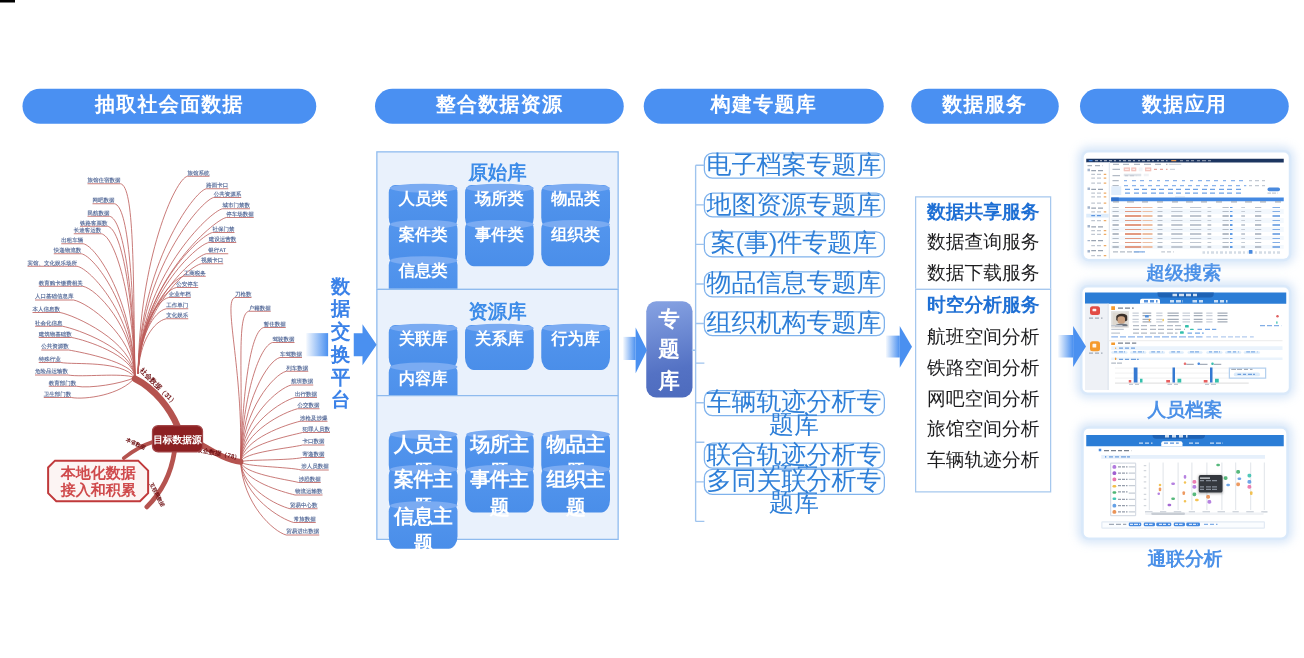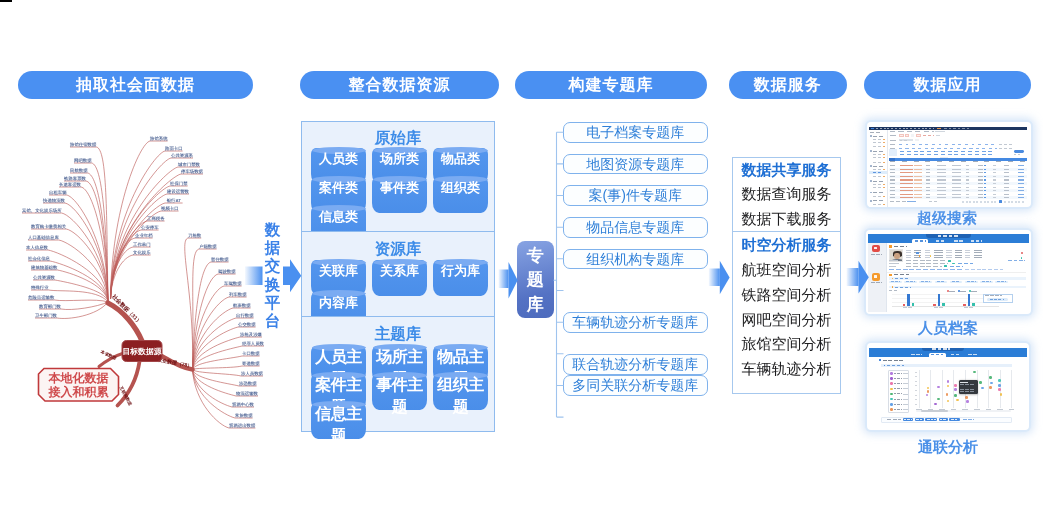--- a/index.html
+++ b/index.html
@@ -10,21 +10,21 @@
 color:#fff;font-weight:bold;font-size:16px;letter-spacing:1px;text-align:center;line-height:28px}
 .sec{position:absolute;left:301px;width:194px;background:#e9f1fc;border:1.1px solid #8fbbee}
 .sect{position:absolute;width:100%;text-align:center;color:#3d8ce8;font-weight:bold;font-size:15.5px}
 .cyl{position:absolute;width:55px;height:36px;background:linear-gradient(180deg,#5496ee 0%,#4a8ee9 100%);border-radius:5px 5px 7px 7px/6px 6px 10px 10px;
 color:#fff;font-weight:bold;font-size:13px;text-align:center}
 .cyl::before{content:"";position:absolute;left:0.5px;right:0.5px;top:-1.5px;height:7px;
 background:#7aabf2;border-radius:50%}
 .cyl span{position:relative;display:block;line-height:22px}
 .cyl4{font-size:16px;letter-spacing:-0.5px}
 .tp{position:absolute;left:563px;width:144.5px;height:20.5px;border:1.3px solid #7fb2ec;
-border-radius:7px;background:#fcfeff;color:#2e7fd8;font-size:14px;text-align:center;line-height:18px}
+border-radius:7px;background:#fcfeff;color:#2e7fd8;font-size:20px;text-align:center;line-height:18px}
 .svc{position:absolute;left:732px;width:109px;border:1.2px solid #a6c8ee;background:#fff}
 .svr{position:absolute;width:109px;left:732px;height:16px;line-height:16px;text-align:center;
 font-size:15px;color:#1d1d1f}
 .svh{color:#1e6fd4;font-weight:bold}
 .card{position:absolute;background:#fff;border-radius:4px;
 box-shadow:0 0 0 2px rgba(216,232,250,0.8),0 0 8px 4px rgba(150,190,238,0.4)}
 .cap{position:absolute;width:120px;text-align:center;color:#4a90e8;font-weight:bold;font-size:15px}
 .d{position:absolute}
 </style></head><body>
 <div id="stage">
@@ -69,21 +69,20 @@
         <span>关系库</span>
       </div>
 <div class="cyl" style="left:131px;top:28.3px">
         <span>行为库</span>
       </div>
 <div class="cyl" style="left:9px;top:59.6px">
         <span>内容库</span>
       </div>
 </div>
 <div class="sec" style="top:315.5px;height:116.5px">
-<div class="sect" style="top:7px">主题库</div>
 <div class="cyl cyl4" style="left:9px;top:29.2px">
         <span>人员主题</span>
       </div>
 <div class="cyl cyl4" style="left:70px;top:29.2px">
         <span>场所主题</span>
       </div>
 <div class="cyl cyl4" style="left:131px;top:29.2px">
         <span>物品主题</span>
       </div>
 <div class="cyl cyl4" style="left:9px;top:57px">

